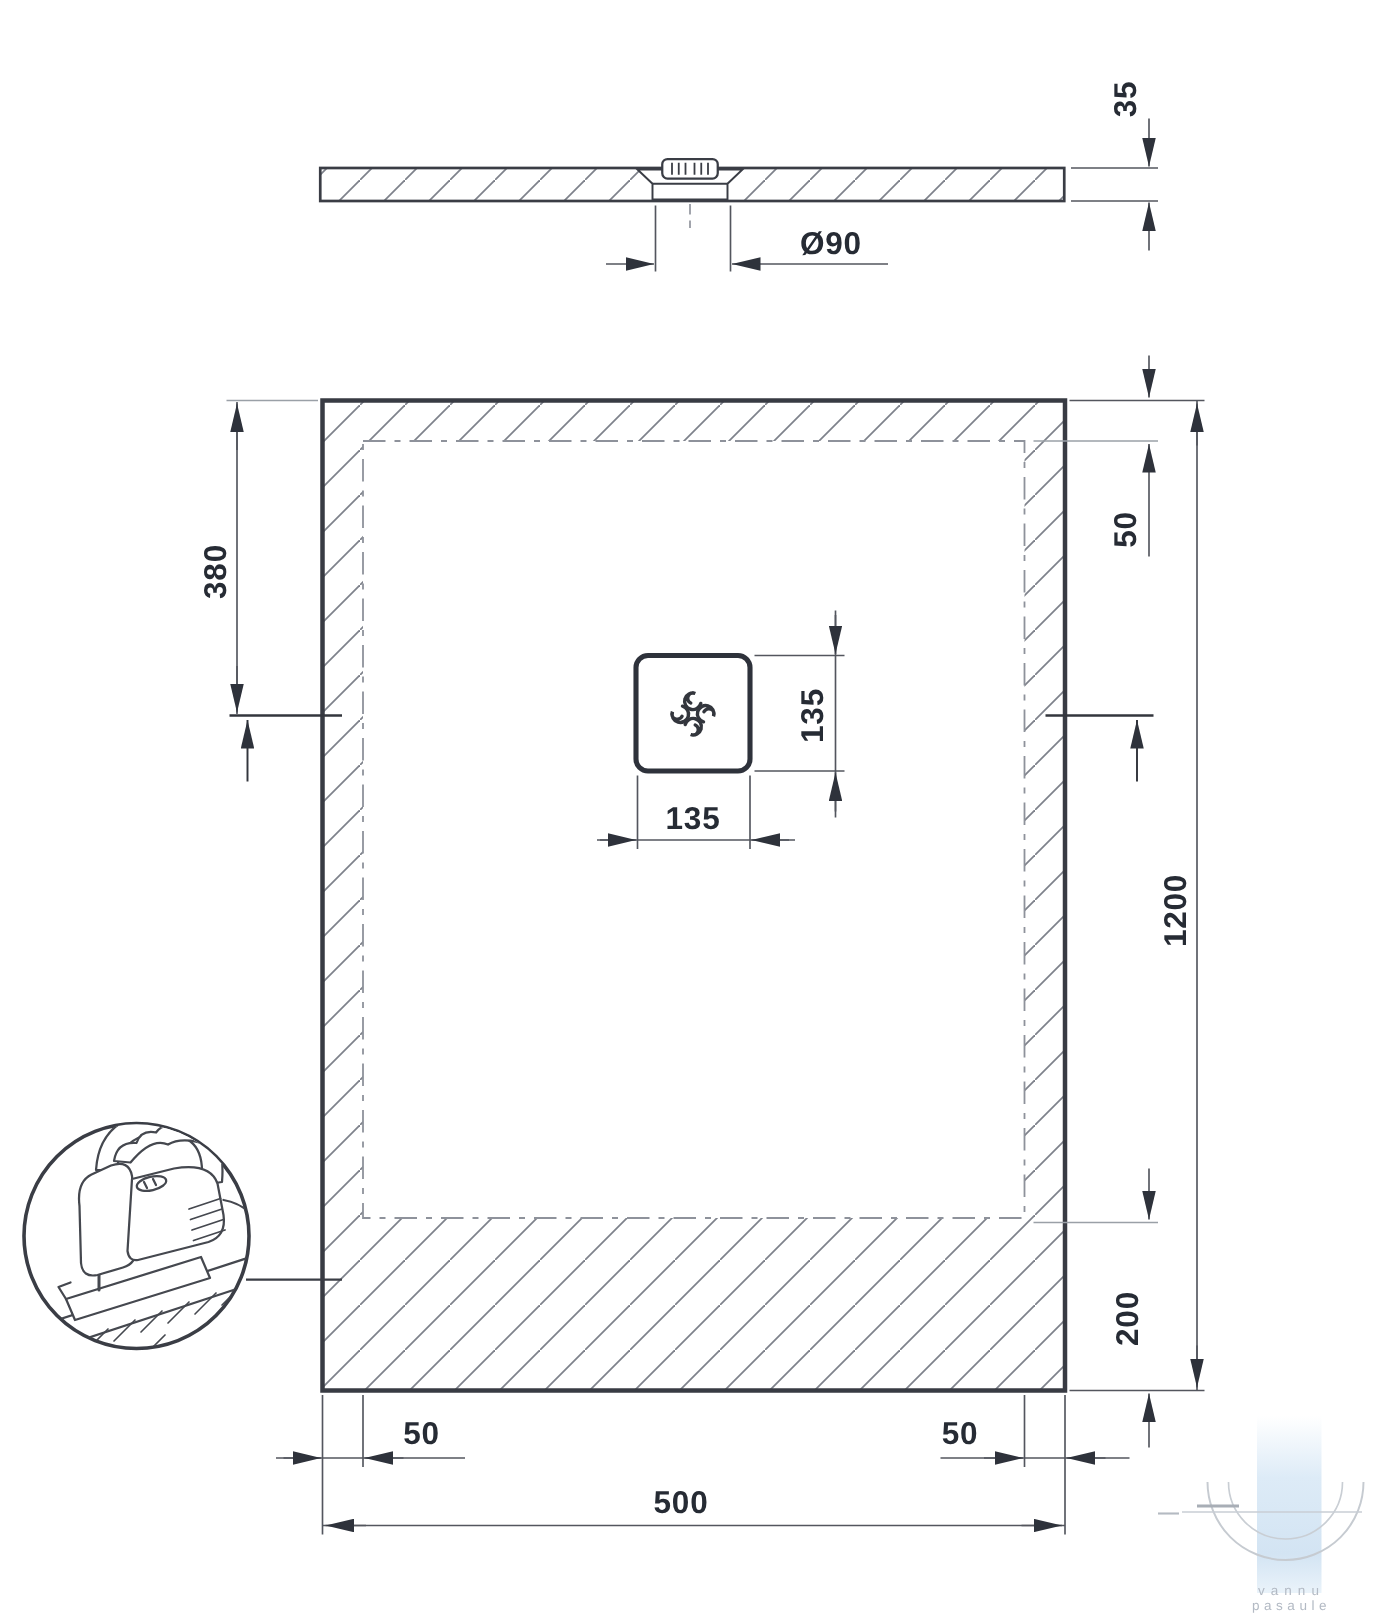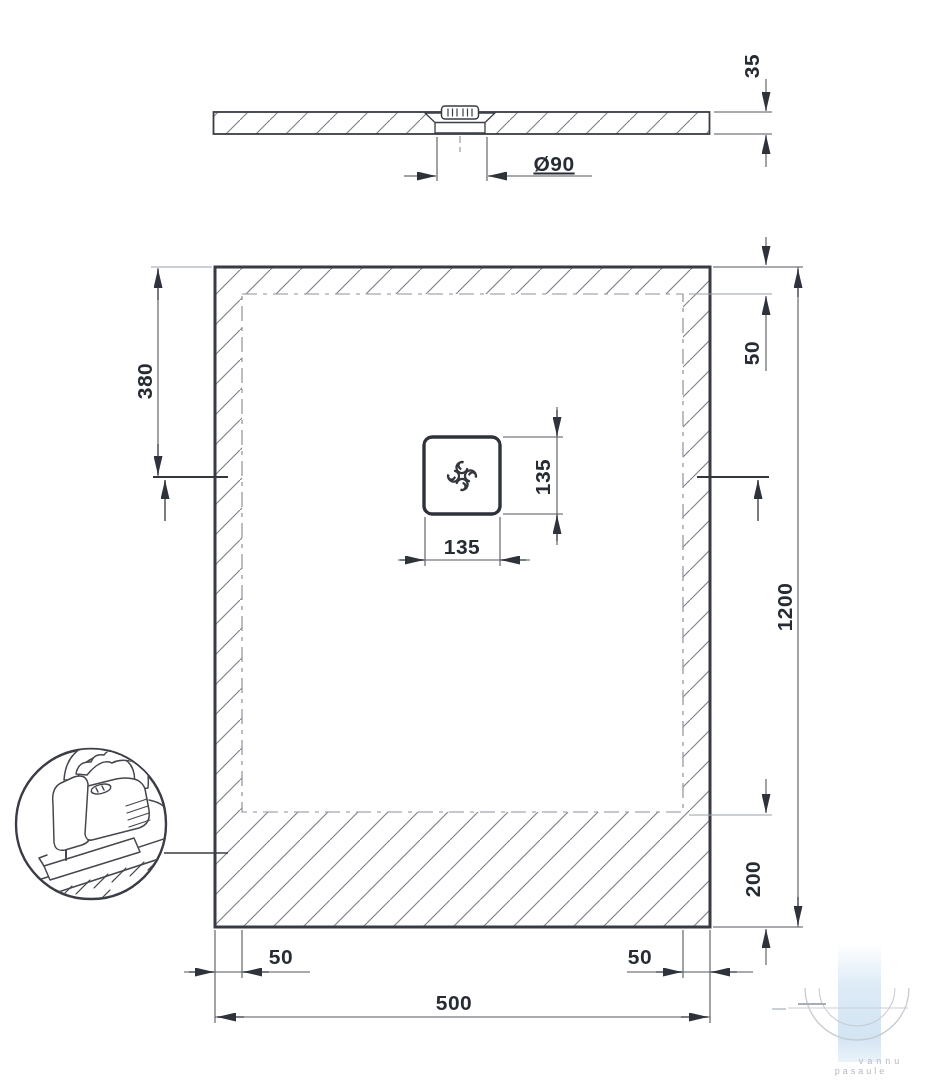--- a/index.html
+++ b/index.html
@@ -216,27 +216,27 @@
         <ellipse cx="101" cy="789" rx="10" ry="4.5" transform="rotate(-13 101 789)" fill="#ffffff"></ellipse>
         <line x1="96" y1="788" x2="98" y2="792"></line>
           <line x1="102" y1="786" x2="104" y2="790"></line>
 
         <path d="M149,800 Q160,802 167,809" fill="none"></path>
       </g>
     </g>
   </svg>
 
   <div class="dim-label rot" style="left:751px;top:66px;">35</div>
-  <div class="dim-label" style="left:554px;top:163px;text-decoration:underline;">Ø90</div>
+  <div class="dim-label" style="left:554px;top:163px;">Ø90</div>
   <div class="dim-label rot" style="left:144px;top:381px;">380</div>
   <div class="dim-label rot" style="left:751px;top:353px;">50</div>
   <div class="dim-label rot" style="left:784px;top:607px;">1200</div>
   <div class="dim-label" style="left:462px;top:546px;">135</div>
   <div class="dim-label rot" style="left:542px;top:477px;">135</div>
   <div class="dim-label rot" style="left:752px;top:879px;">200</div>
   <div class="dim-label" style="left:281px;top:956px;">50</div>
   <div class="dim-label" style="left:640px;top:956px;">50</div>
   <div class="dim-label" style="left:454px;top:1002px;">500</div>
 
-  <div class="wm-text" style="left:861px;top:1061px;margin-left:20px;">vannu</div>
+  <div class="wm-text" style="left:861px;top:1061px;">vannu</div>
   <div class="wm-text" style="left:861px;top:1071px;letter-spacing:3px;">pasaule</div>
 
 </div>
 
 </body></html>

